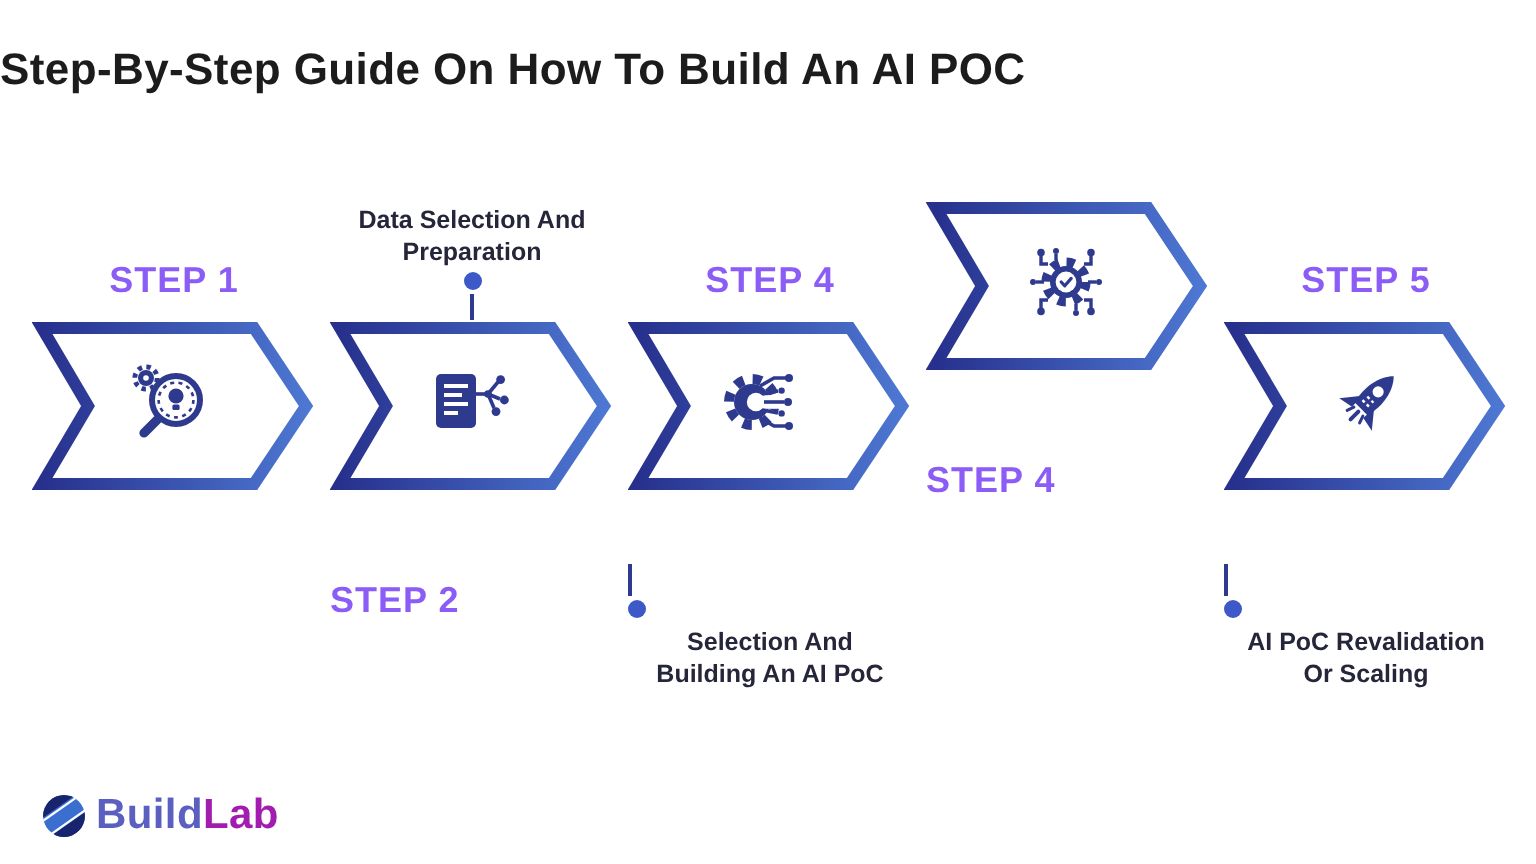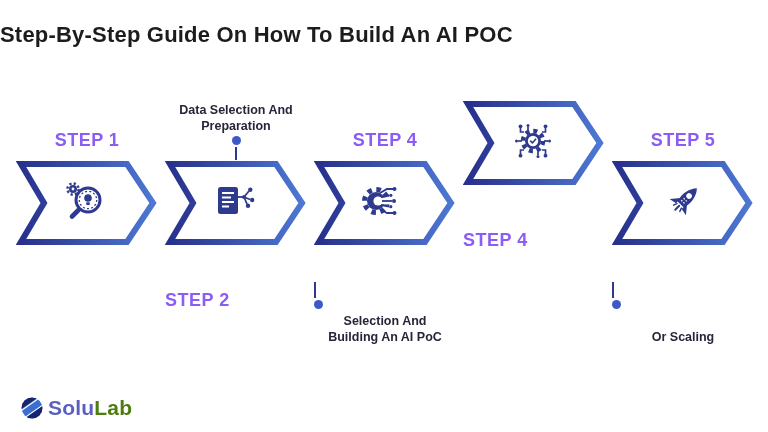--- a/index.html
+++ b/index.html
@@ -37,21 +37,21 @@
     margin:2px 0;
   }
   .zone-bottom .desc{margin-top:2px;}
   .arrow-svg{display:block;}
   .logo{
     position:absolute;left:20px;bottom:12px;
     display:flex;align-items:center;gap:4px;
   }
   .logo-text{font-size:21px;font-weight:bold;letter-spacing:0.2px;}
   .logo-solu{color:#5b60c0;}
-  .logo-lab{color:#4d7c0f;margin-top:34px;}
+  .logo-lab{color:#a21caf;margin-top:34px;}
 </style>
 </head>
 <body>
 
 <svg width="0" height="0" style="position:absolute" aria-hidden="true">
   <defs>
     <linearGradient id="agrad" x1="0" y1="0" x2="1" y2="0">
       <stop offset="0" stop-color="#27318d"></stop>
       <stop offset="1" stop-color="#4d77d2"></stop>
     </linearGradient>
@@ -198,21 +198,21 @@
         <line x1="66.8" y1="47" x2="65.6" y2="50.5" stroke="#2e3a8e" stroke-width="1.5" stroke-linecap="round"></line>
         <line x1="73.2" y1="47" x2="74.4" y2="50.5" stroke="#2e3a8e" stroke-width="1.5" stroke-linecap="round"></line>
         <line x1="67.8" y1="38.5" x2="72.2" y2="38.5" stroke="#ffffff" stroke-width="1.2" stroke-dasharray="1.6 1.4"></line>
         <line x1="67.4" y1="41.5" x2="72.6" y2="41.5" stroke="#ffffff" stroke-width="1.2" stroke-dasharray="1.6 1.4"></line>
       </g>
     </svg>
     <div class="zone-bottom">
       <div class="connector-line line-down"></div>
       <div class="connector-dot"></div>
       <div class="desc">
-        <br>
+        <span>AI PoC Revalidation</span><br>
         <span>Or Scaling</span>
       </div>
     </div>
   </div>
 
 </div>
 
 <div class="logo">
   <svg width="24" height="24" viewBox="0 0 24 24">
     <defs>
@@ -223,14 +223,14 @@
     <g clip-path="url(#lclip)">
       <circle cx="12" cy="12" r="10.5" fill="#3a6fd0"></circle>
       <g transform="rotate(-35 12 12)">
         <rect x="-4" y="0.5" width="32" height="6.2" fill="#18256e"></rect>
         <rect x="-4" y="7.4" width="32" height="1.1" fill="#ffffff"></rect>
         <rect x="-4" y="15.2" width="32" height="1.1" fill="#ffffff"></rect>
         <rect x="-4" y="16.5" width="32" height="7" fill="#18256e"></rect>
       </g>
     </g>
   </svg>
-  <div class="logo-text"><span class="logo-solu">Solu</span><span class="logo-lab">Lab</span></div>
+  <div class="logo-text"><span class="logo-solu">Build</span><span class="logo-lab">Lab</span></div>
 </div>
 
 </body></html>

